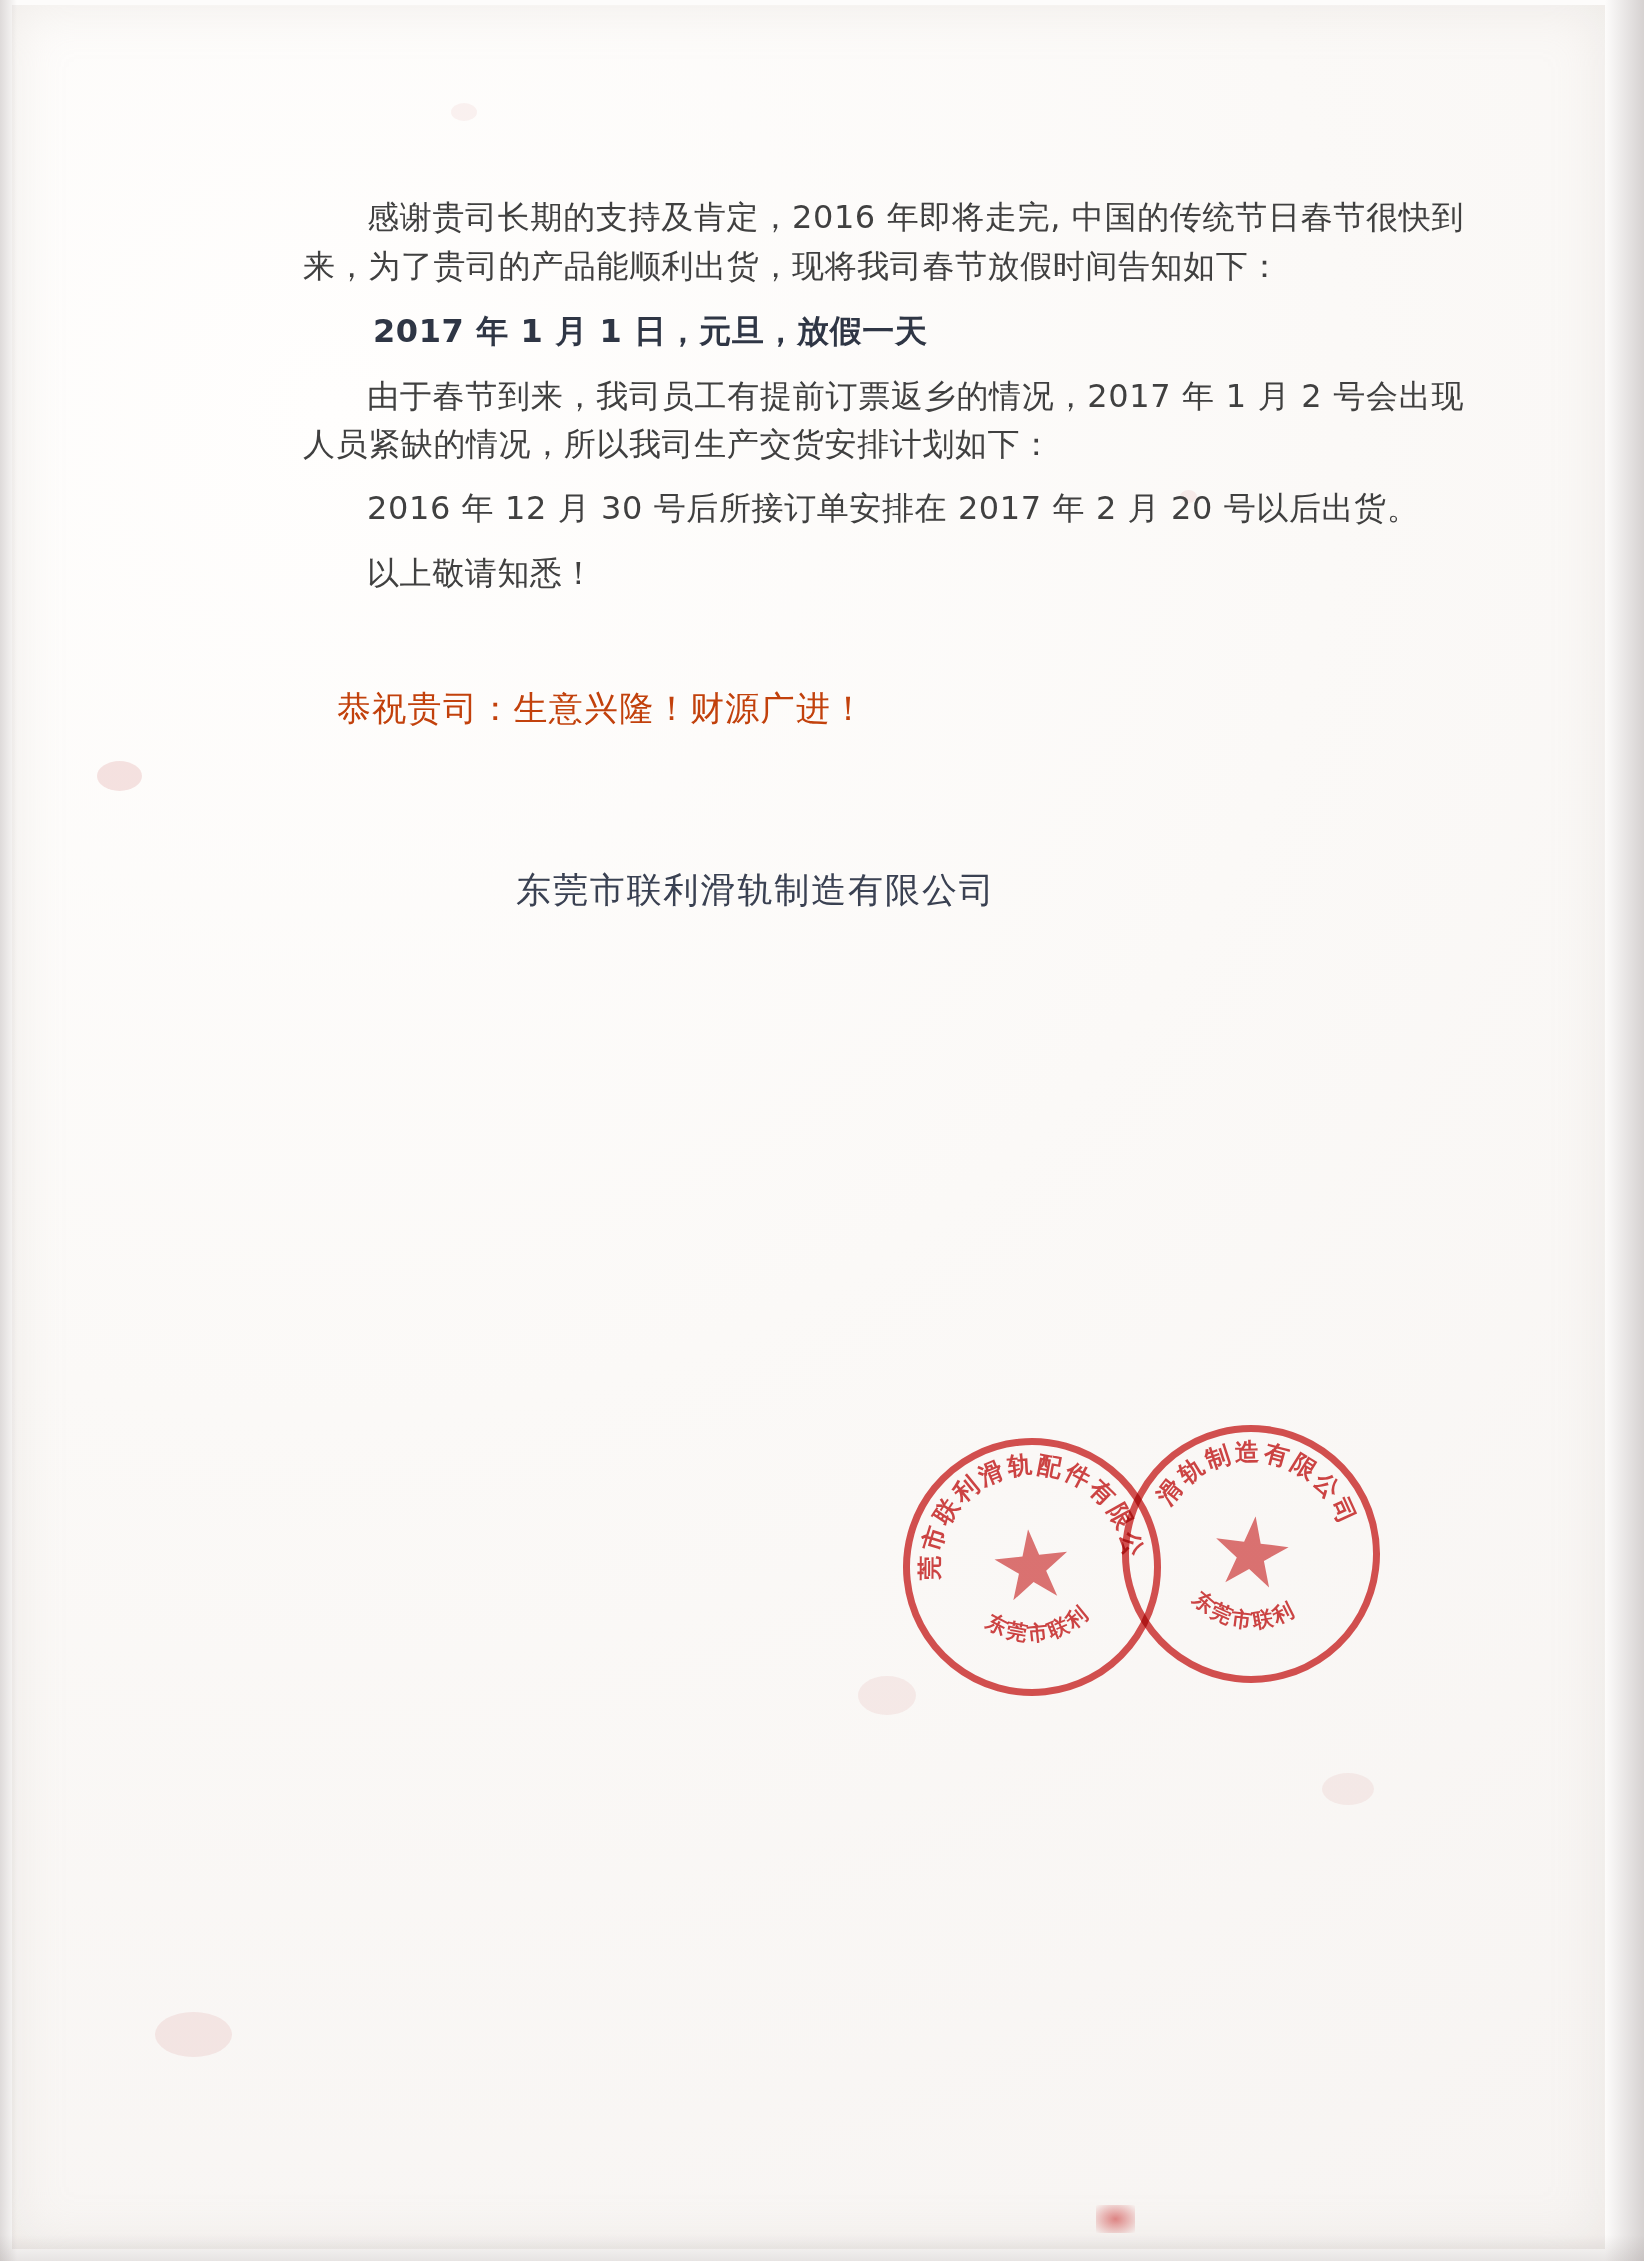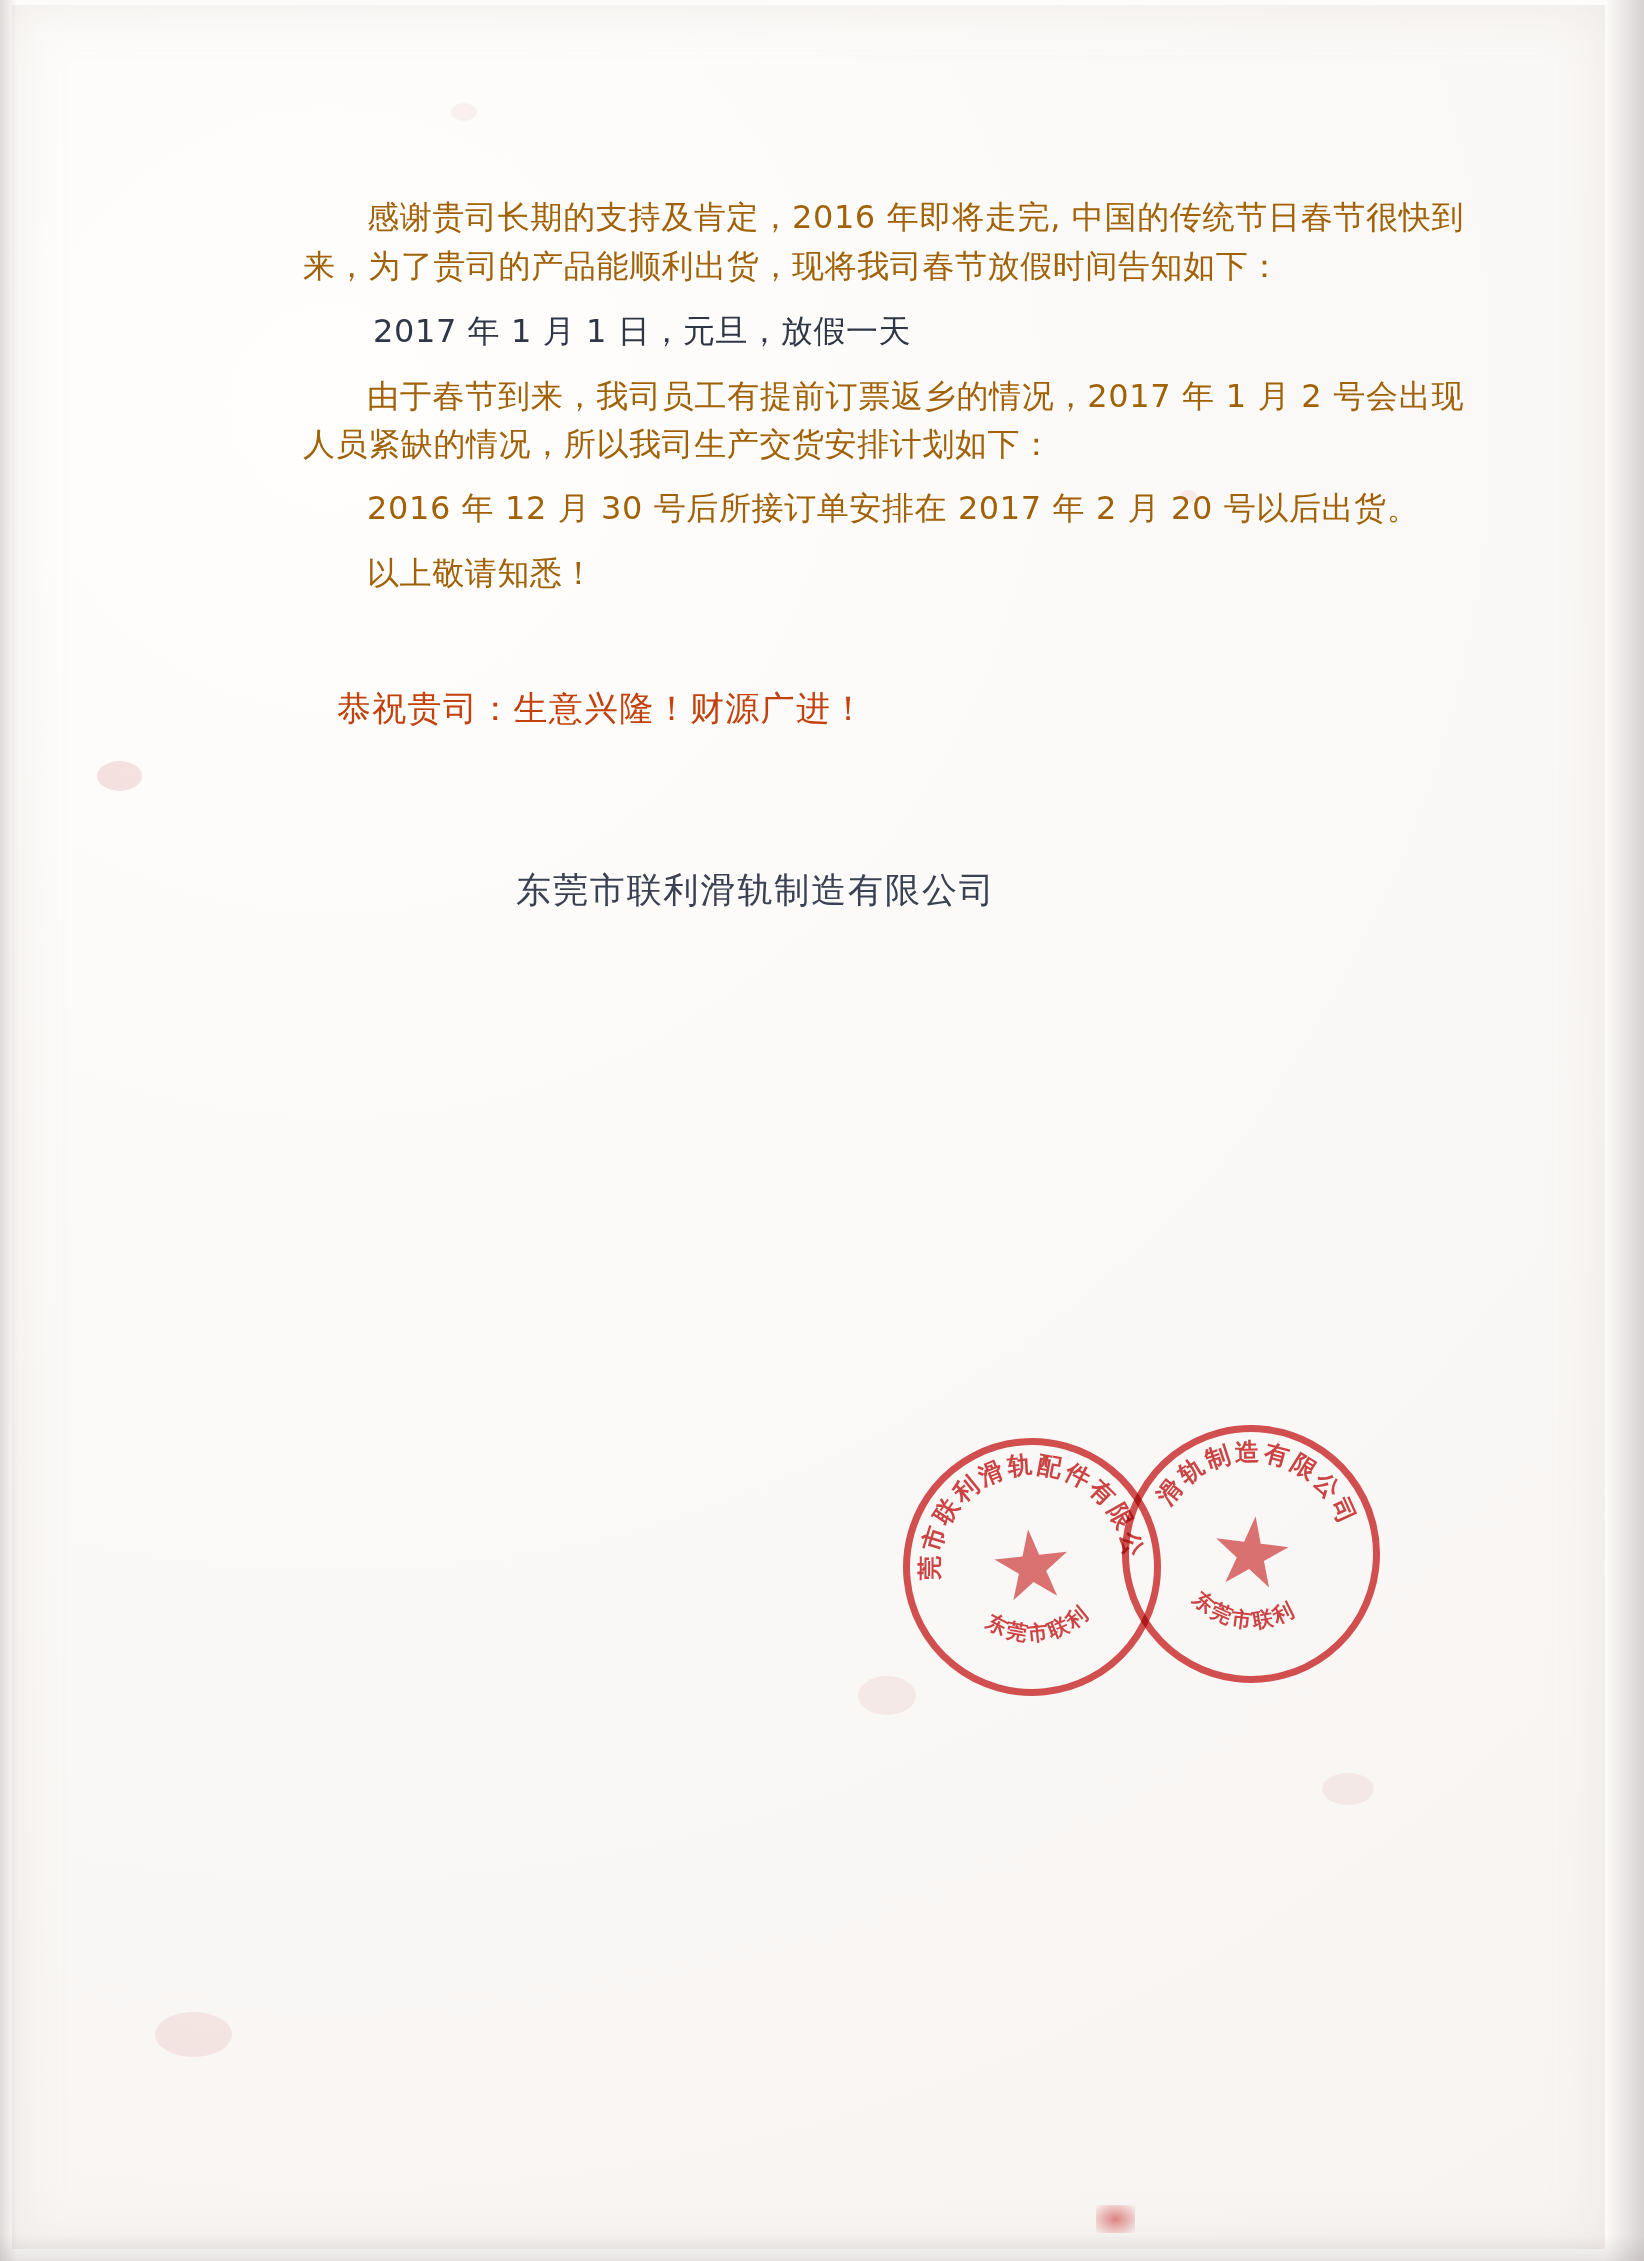--- a/index.html
+++ b/index.html
@@ -72,36 +72,36 @@
     font-size: 49px;
     letter-spacing: 3.9px;
     color: #2d3444;
     margin: 0 0 36px 0;
     text-shadow: 0 0 0.6px rgba(60,70,90,0.35);
   }
 
   .para {
     font-size: 32px;
     line-height: 1.52;
-    color: #a16207;
+    color: #404040;
     margin: 0 0 3.9px 0;
     text-align: justify;
     letter-spacing: 0.6px;
   }
   .para.indent {
     text-indent: 64px;
   }
 
   .date-line {
     font-size: 32px;
     line-height: 1.62;
     color: #2f3645;
     margin: 0 0 2.6px 0;
     padding-left: 70px;
-    font-weight: normal;
+    font-weight: bold;
     letter-spacing: 0.6px;
   }
 
   .block-gap-sm { height: 11.6px; }
   .block-gap-lg { height: 77px; }
 
   .closing {
     font-size: 34px;
     color: #c2410c;
     margin: 8px;

